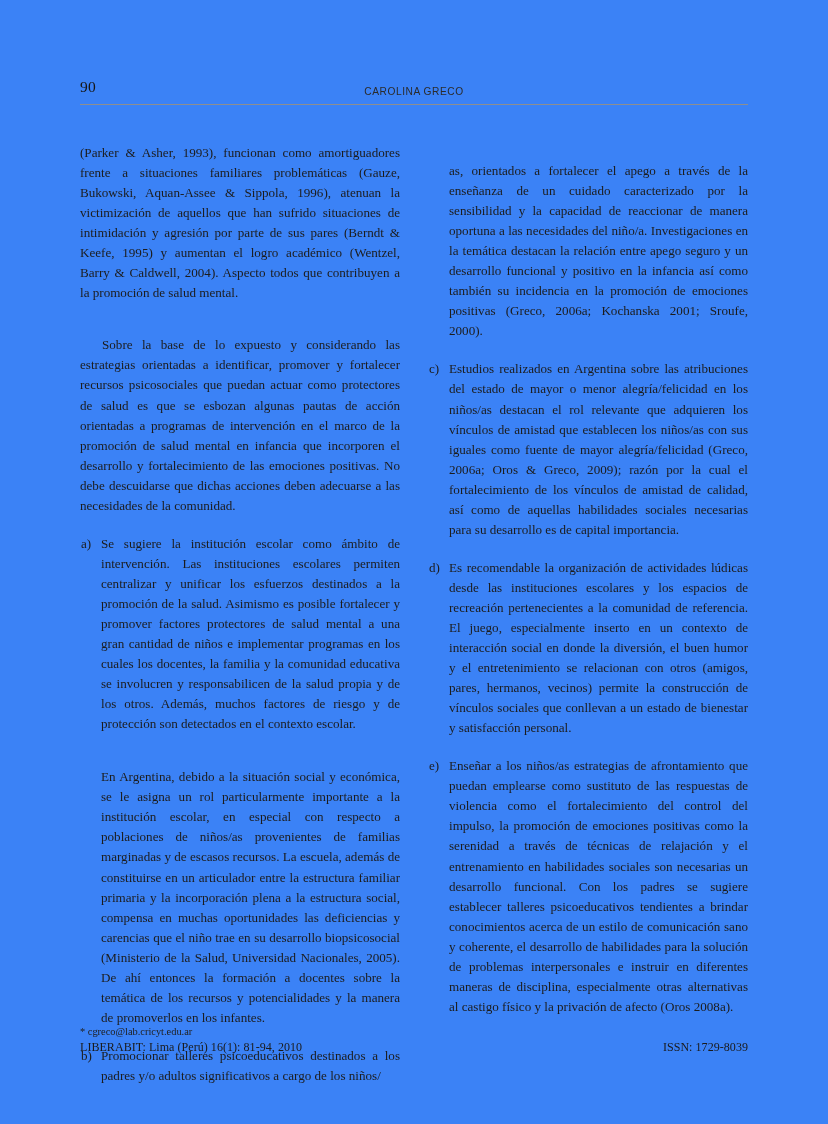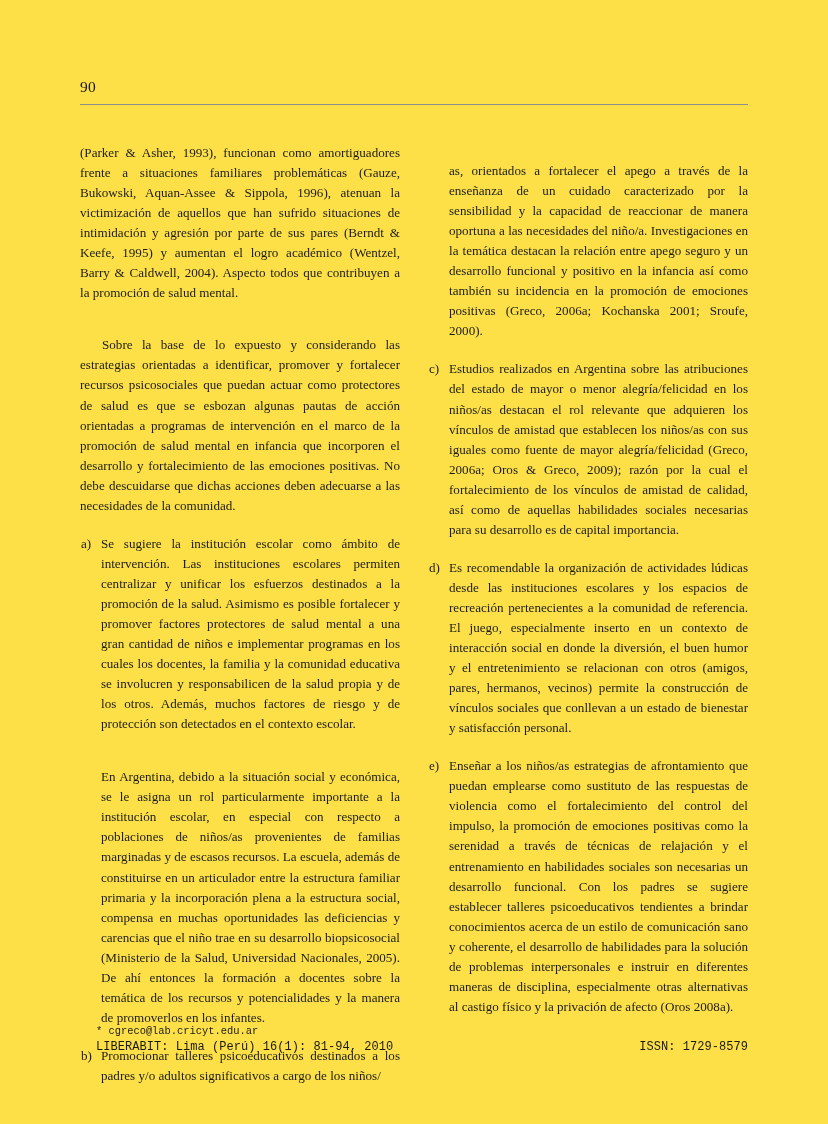--- a/index.html
+++ b/index.html
@@ -13,21 +13,21 @@
     height: 1124px;
     position: relative;
     font-family: "Liberation Serif", "DejaVu Serif", serif;
     color: #1c1c1c;
     overflow: hidden;
   }
 
   .page {
     position: absolute;
     inset: 0;
-    background: #fde047;
+    background: #3b82f6;
   }
 
   
   .running-head {
     position: absolute;
     left: 80px;
     right: 80px;
     top: 78px;
     height: 26px;
   }
@@ -111,25 +111,24 @@
   
   .list-cont {
     display: flex;
     margin-top: 33px;
   }
   .list-cont .list-marker { visibility: hidden; }
 
   
   .footer {
     position: absolute;
-    left: 96px;
+    left: 80px;
     right: 80px;
     bottom: 60px;
     height: 40px;
-    font-family: Liberation Mono, monospace;
   }
   .footnote-mark-line {
     font-size: 10.4px;
     line-height: 15px;
     color: #202020;
   }
   .footer-row {
     display: flex;
     justify-content: space-between;
     align-items: center;
@@ -140,20 +139,21 @@
   .footer-left { letter-spacing: 0.05px; }
   .footer-right { letter-spacing: 0.05px; }
 </style>
 </head>
 <body>
 
 <div class="page">
 
   <div class="running-head">
     <div class="folio">90</div>
+    <div class="head-title">CAROLINA GRECO</div>
   </div>
   <div class="head-rule"></div>
 
   <div class="columns">
 
     <div class="col">
 
       <p class="flush">(Parker &amp; Asher, 1993), funcionan como amortiguadores frente a situaciones familiares problemáticas (Gauze, Bukowski, Aquan-Assee &amp; Sippola, 1996), atenuan la victimización de aquellos que han sufrido situaciones de intimidación y agresión por parte de sus pares (Berndt &amp; Keefe, 1995) y aumentan el logro académico (Wentzel, Barry &amp; Caldwell, 2004). Aspecto todos que contribuyen a la promoción de salud mental.</p>
 
       <p class="indent space-before">Sobre la base de lo expuesto y considerando las estrategias orientadas a identificar, promover y fortalecer recursos psicosociales que puedan actuar como protectores de salud es que se esbozan algunas pautas de acción orientadas a programas de intervención en el marco de la promoción de salud mental en infancia que incorporen el desarrollo y fortalecimiento de las emociones positivas. No debe descuidarse que dichas acciones deben adecuarse a las necesidades de la comunidad.</p>
@@ -212,17 +212,17 @@
       </div>
 
 
     </div>
   </div>
 
   <div class="footer">
     <div class="footnote-mark-line">* cgreco@lab.cricyt.edu.ar</div>
     <div class="footer-row">
       <div class="footer-left">LIBERABIT: Lima (Perú) 16(1): 81-94, 2010</div>
-      <div class="footer-right">ISSN: 1729-8579</div>
+      <div class="footer-right">ISSN: 1729-8039</div>
     </div>
   </div>
 
 </div>
 
 </body></html>

